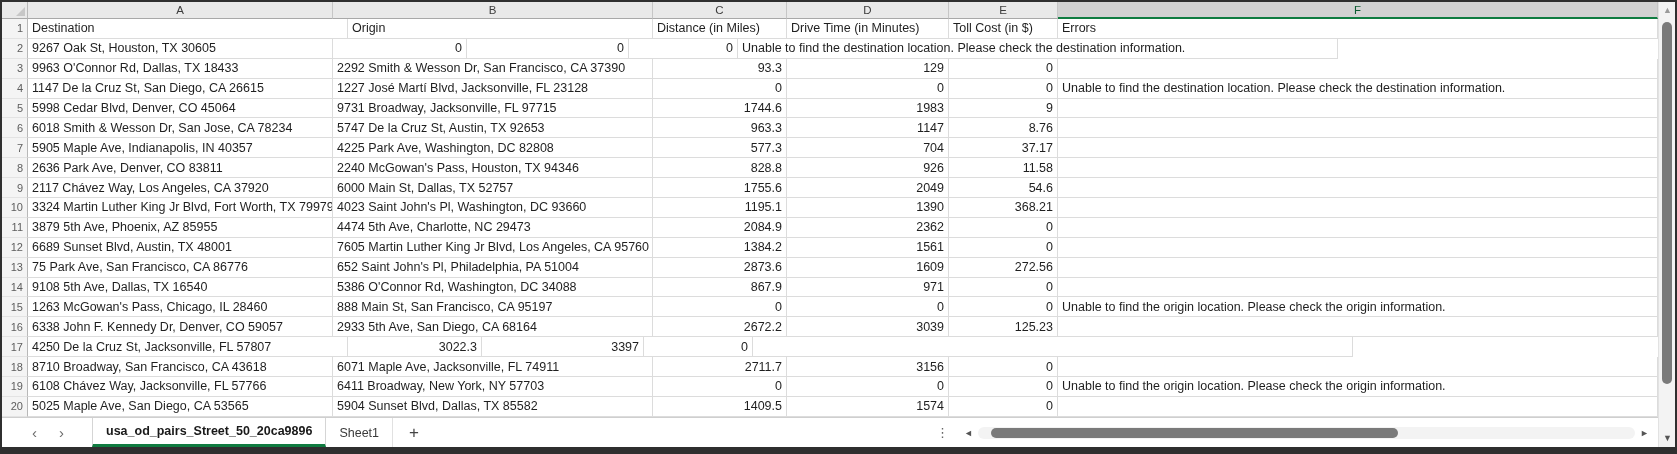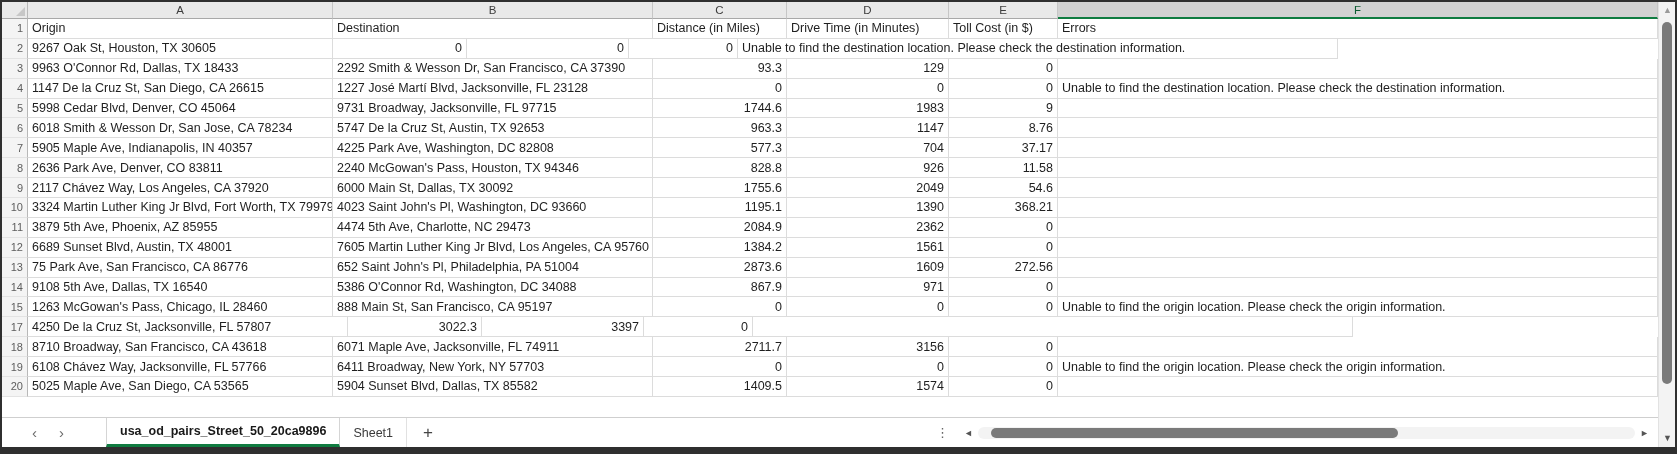--- a/index.html
+++ b/index.html
@@ -54,21 +54,21 @@
     white-space:nowrap; overflow:hidden;
   }
   .cell.num { justify-content:flex-end; }
   
   .sheet-bar {
     height:30px; flex:none; background:#ffffff; border-top:1px solid #cfcfcf;
     display:flex; align-items:stretch; padding-right:17px; box-sizing:border-box;
   }
   .nav-arrows { display:flex; align-items:center; margin-left:30px; gap:22px; }
   .nav-arrow { color:#6b6b6b; font-size:15px; line-height:1; cursor:default; }
-  .tabs { display:flex; align-items:stretch; margin-left:42px; }
+  .tabs { display:flex; align-items:stretch; margin-left:28px; }
   .sheet-tab {
     display:flex; align-items:center; padding:0 13px;
     font-size:12.5px; color:#3a3a3a; box-sizing:border-box;
     border-right:1px solid #e1e1e1;
   }
   .sheet-tab.active {
     background:#ffffff; border-left:1px solid #d5d5d5; border-right:1px solid #d5d5d5;
     border-bottom:3px solid #107C41; font-weight:700; color:#191919;
   }
   .add-sheet {
@@ -109,22 +109,22 @@
       <div class="col-h" style="width: 305px;">A</div>
           <div class="col-h" style="width: 320px;">B</div>
           <div class="col-h" style="width: 134px;">C</div>
           <div class="col-h" style="width: 162px;">D</div>
           <div class="col-h" style="width: 109px;">E</div>
           <div class="col-h selected" style="width: 600px;">F</div>
         </div>
       <div id="grid-body">
           <div class="grid-row">
             <div class="row-num">1</div>
+            <div class="cell" style="width: 320px;">Destination</div>
             <div class="cell" style="width: 305px;">Origin</div>
-            <div class="cell" style="width: 320px;">Destination</div>
             <div class="cell" style="width: 134px;">Distance (in Miles)</div>
             <div class="cell" style="width: 162px;">Drive Time (in Minutes)</div>
             <div class="cell" style="width: 109px;">Toll Cost (in $)</div>
             <div class="cell" style="width: 600px;">Errors</div>
           </div>
           <div class="grid-row">
             <div class="row-num">2</div>
             <div class="cell" style="width: 305px;">9267 Oak St, Houston, TX 30605</div>
             <div class="cell num" style="width: 134px;">0</div>
             <div class="cell num" style="width: 162px;">0</div>
@@ -181,21 +181,21 @@
             <div class="cell" style="width: 305px;">2636 Park Ave, Denver, CO 83811</div>
             <div class="cell" style="width: 320px;">2240 McGowan's Pass, Houston, TX 94346</div>
             <div class="cell num" style="width: 134px;">828.8</div>
             <div class="cell num" style="width: 162px;">926</div>
             <div class="cell num" style="width: 109px;">11.58</div>
             <div class="cell" style="width: 600px;"></div>
           </div>
           <div class="grid-row">
             <div class="row-num">9</div>
             <div class="cell" style="width: 305px;">2117 Chávez Way, Los Angeles, CA 37920</div>
-            <div class="cell" style="width: 320px;">6000 Main St, Dallas, TX 30092</div>
+            <div class="cell" style="width: 320px;">6000 Main St, Dallas, TX 52757</div>
             <div class="cell num" style="width: 134px;">1755.6</div>
             <div class="cell num" style="width: 162px;">2049</div>
             <div class="cell num" style="width: 109px;">54.6</div>
             <div class="cell" style="width: 600px;"></div>
           </div>
           <div class="grid-row">
             <div class="row-num">10</div>
             <div class="cell" style="width: 305px;">3324 Martin Luther King Jr Blvd, Fort Worth, TX 79979</div>
             <div class="cell" style="width: 320px;">4023 Saint John's Pl, Washington, DC 93660</div>
             <div class="cell num" style="width: 134px;">1195.1</div>
@@ -240,20 +240,29 @@
             <div class="cell" style="width: 600px;"></div>
           </div>
           <div class="grid-row">
             <div class="row-num">15</div>
             <div class="cell" style="width: 305px;">1263 McGowan's Pass, Chicago, IL 28460</div>
             <div class="cell" style="width: 320px;">888 Main St, San Francisco, CA 95197</div>
             <div class="cell num" style="width: 134px;">0</div>
             <div class="cell num" style="width: 162px;">0</div>
             <div class="cell num" style="width: 109px;">0</div>
             <div class="cell" style="width: 600px;">Unable to find the origin location. Please check the origin information.</div>
+          </div>
+          <div class="grid-row">
+            <div class="row-num">16</div>
+            <div class="cell" style="width: 305px;">6338 John F. Kennedy Dr, Denver, CO 59057</div>
+            <div class="cell" style="width: 320px;">2933 5th Ave, San Diego, CA 68164</div>
+            <div class="cell num" style="width: 134px;">2672.2</div>
+            <div class="cell num" style="width: 162px;">3039</div>
+            <div class="cell num" style="width: 109px;">125.23</div>
+            <div class="cell" style="width: 600px;"></div>
           </div>
           <div class="grid-row">
             <div class="row-num">17</div>
             <div class="cell" style="width: 320px;">4250 De la Cruz St, Jacksonville, FL 57807</div>
             <div class="cell num" style="width: 134px;">3022.3</div>
             <div class="cell num" style="width: 162px;">3397</div>
             <div class="cell num" style="width: 109px;">0</div>
             <div class="cell" style="width: 600px;"></div>
           </div>
           <div class="grid-row">

